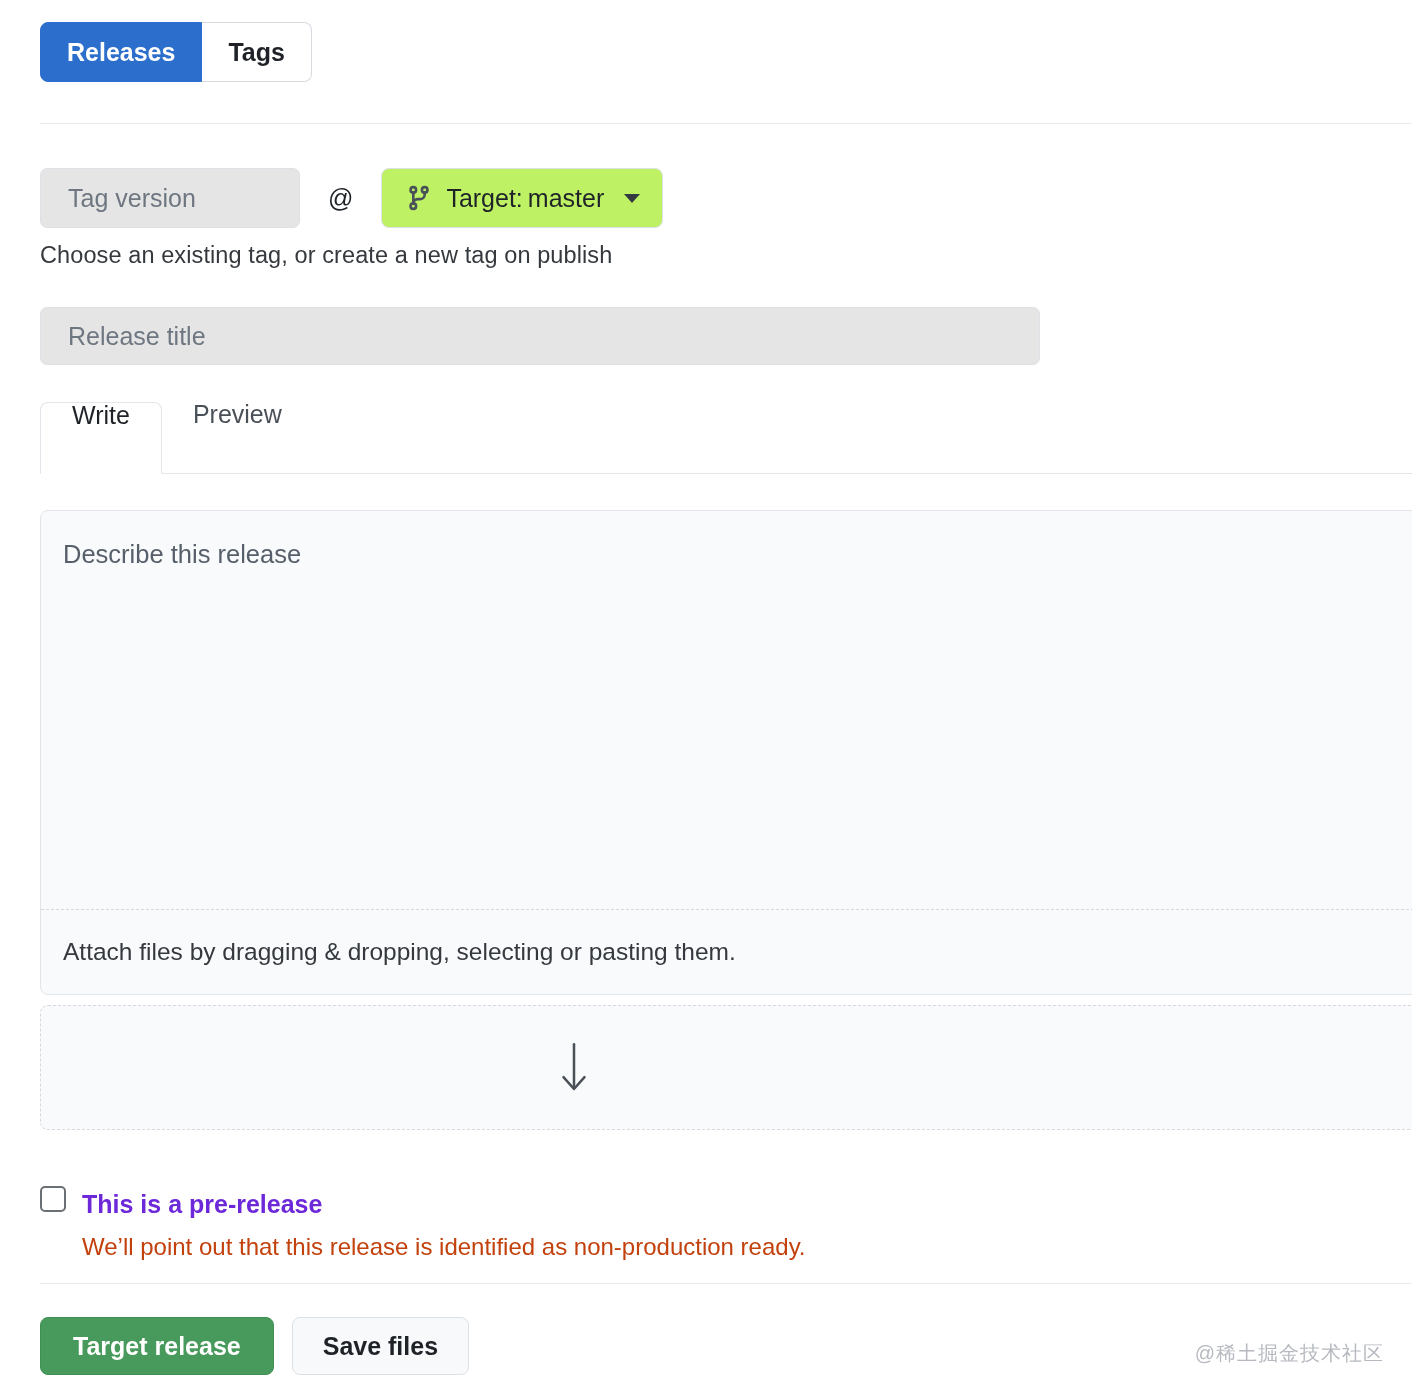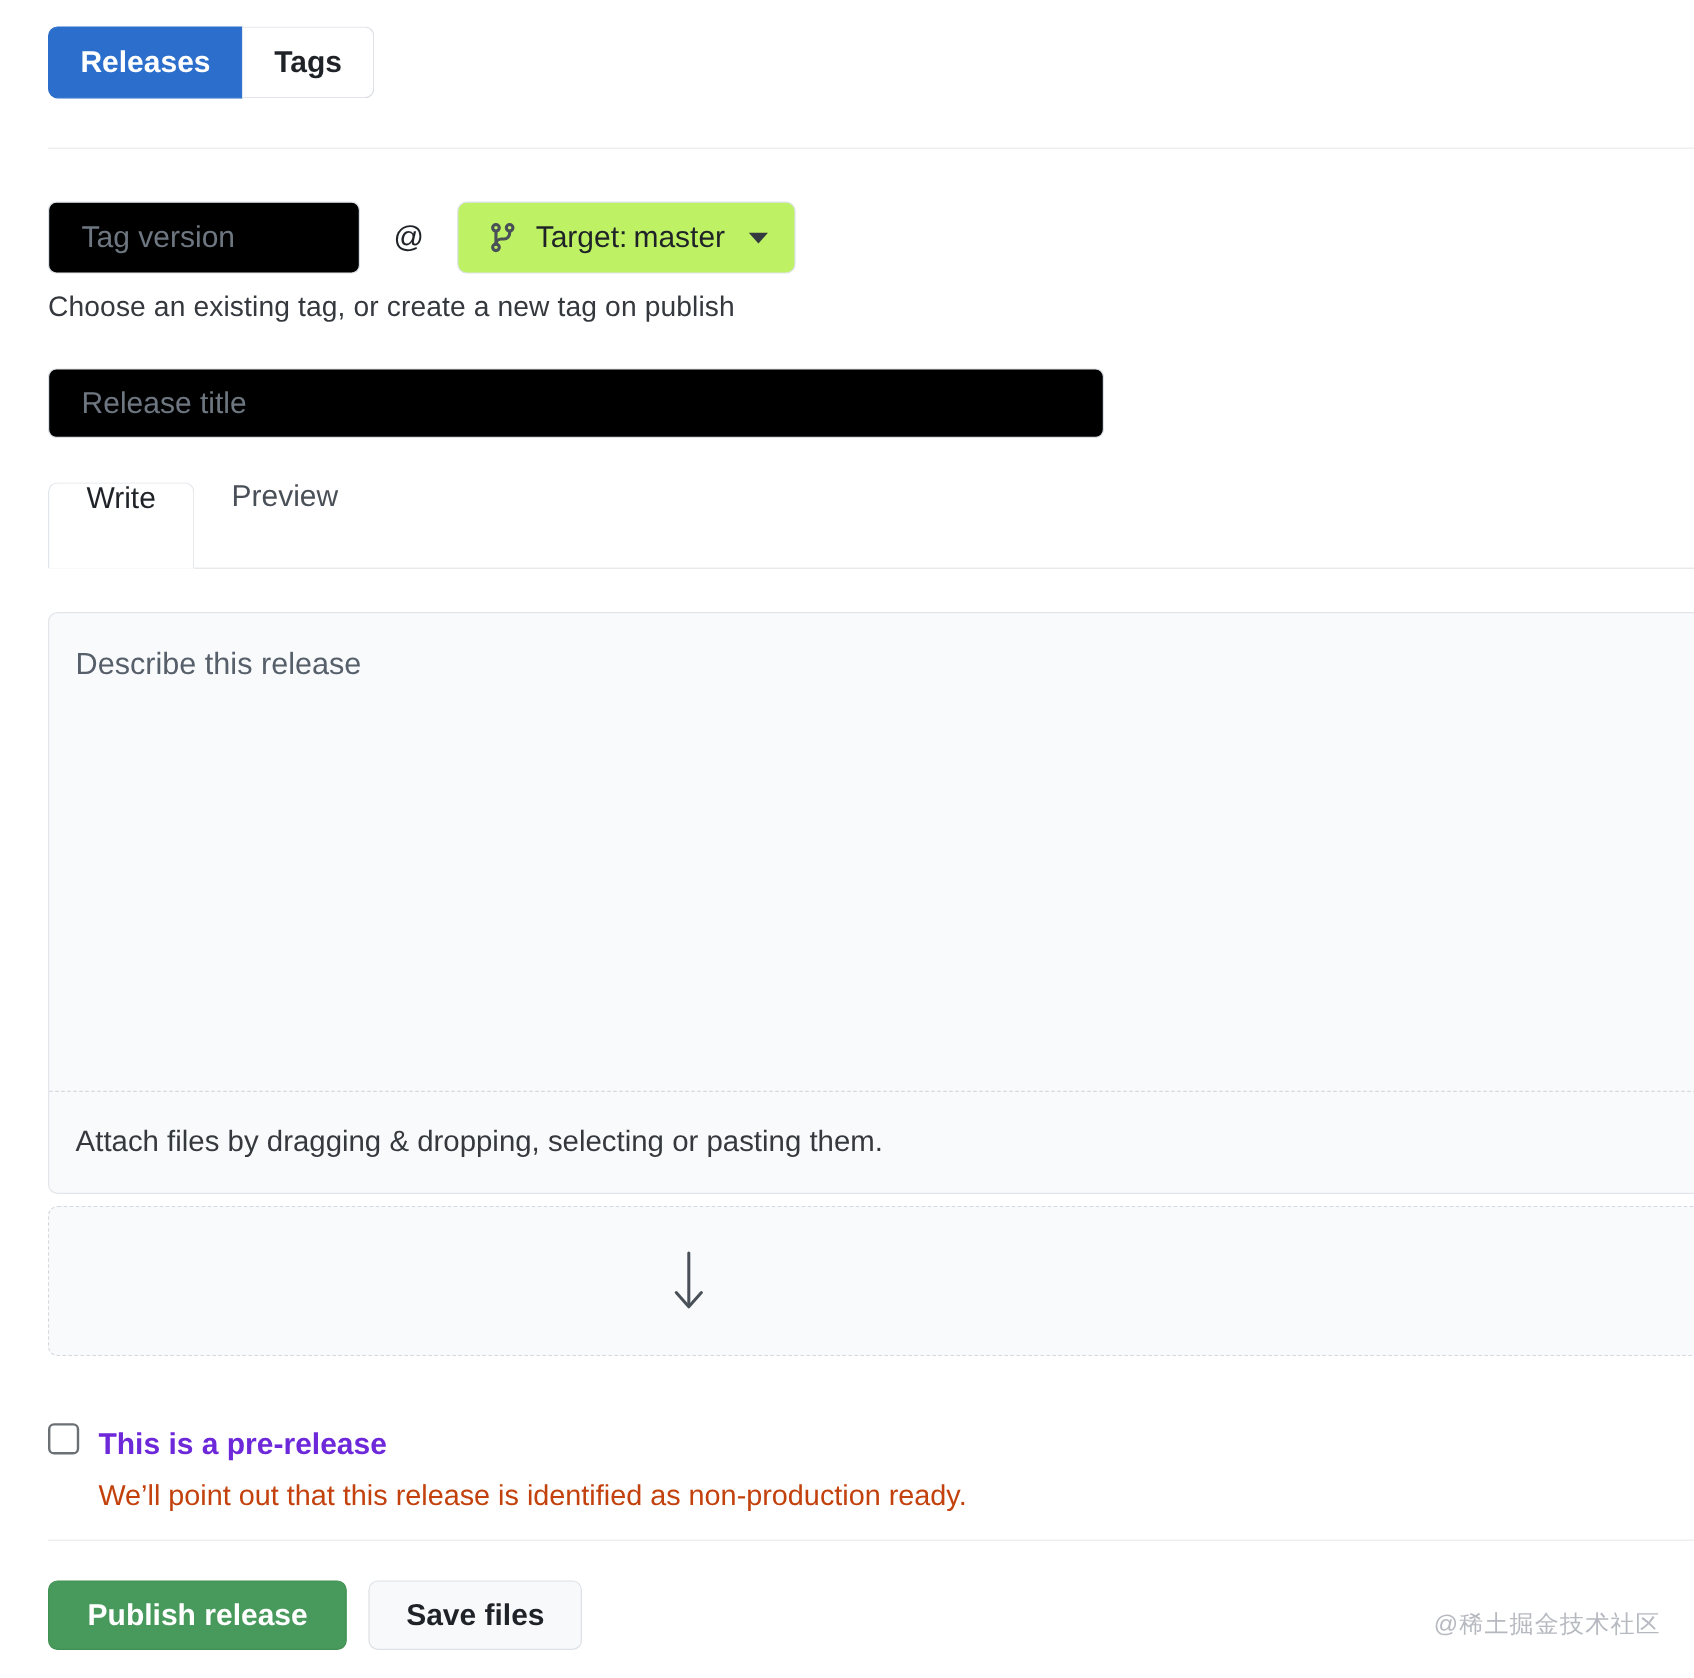--- a/index.html
+++ b/index.html
@@ -67,21 +67,21 @@
 
   
   .tag-row {
     position: absolute;
     left: 40px;
     top: 168px;
     display: flex;
     align-items: center;
   }
   .field {
-    background: #000000;
+    background: #e5e5e5;
     border: 1px solid #dde1e6;
     border-radius: 7px;
     font-size: 25px;
     color: #6e7781;
     font-family: "Liberation Sans", sans-serif;
     outline: none;
   }
   #tag-version-input {
     width: 260px;
     height: 60px;
@@ -125,21 +125,21 @@
     font-size: 23.5px;
     color: #35393e;
     letter-spacing: 0.1px;
   }
 
   
   #release-title-input {
     position: absolute;
     left: 40px;
     top: 307px;
-    width: 880px;
+    width: 1000px;
     height: 58px;
     padding: 0 27px;
   }
   #release-title-input::placeholder { color: #6e7781; opacity: 1; }
 
   
   .tabbar {
     position: absolute;
     left: 40px;
     right: 0;
@@ -385,20 +385,20 @@
     <input type="checkbox" id="prerelease-checkbox" style="">
     <span class="prerelease-label">This is a pre-release</span>
   </div>
   <div class="prerelease-desc">We’ll point out that this release is identified as non-production ready.</div>
 </div>
 
 <div class="divider" id="divider-bottom"></div>
 
 <div class="actions">
   <div class="btn" id="publish-release-button">
-    <span>Publish release</span>
+    <span>Target release</span>
   </div>
   <div class="btn" id="save-draft-button">
     <span>Save files</span>
   </div>
 </div>
 
 <div class="watermark">@稀土掘金技术社区</div>
 
 </body></html>

